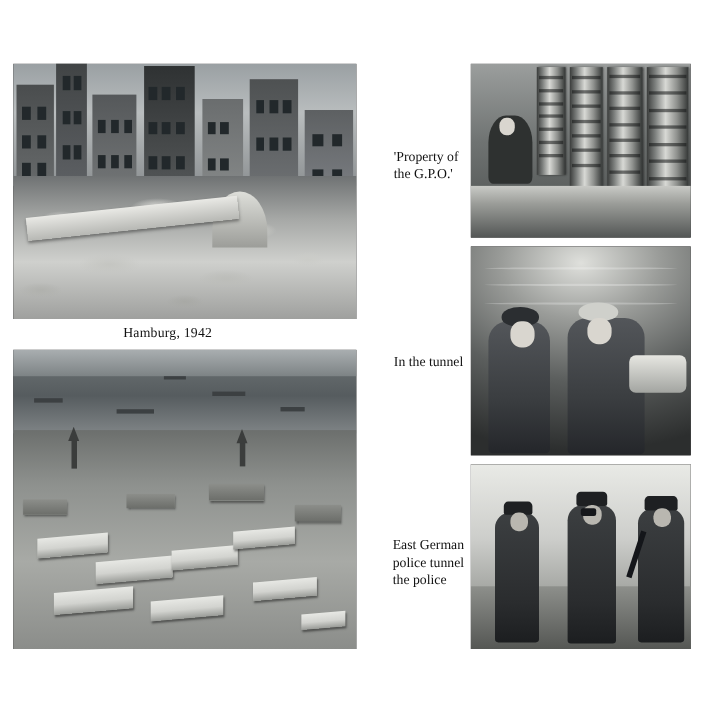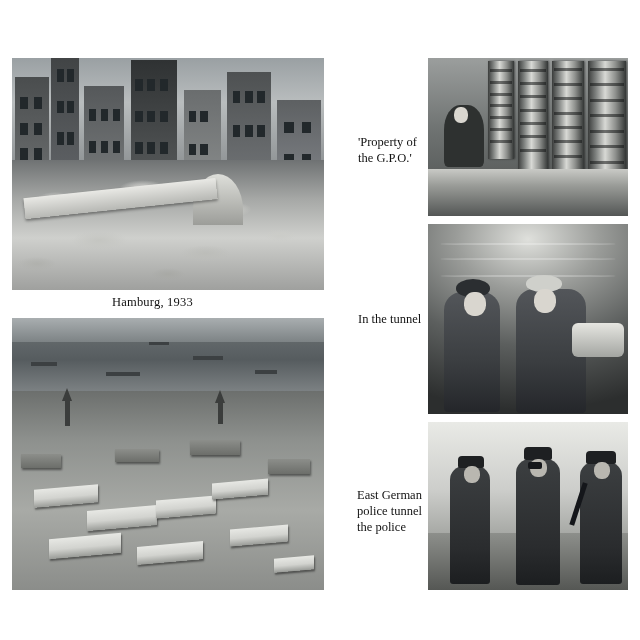--- a/index.html
+++ b/index.html
@@ -147,21 +147,21 @@
   #caption-1962 { left: 110px; top: 322px; }
 
   
   .gutter-text {
     position: absolute;
     font-size: 12.5px;
     line-height: 16px;
     color: #111;
   }
   #text-gpo { left: 358px; top: 113px; margin-top: 21px; }
-  #text-tunnel { left: 358px; top: 311px; }
+  #text-tunnel { left: 358px; top: 321px; }
   #text-police { left: 357px; top: 487px; text-align: left; width: 76px; }
 
   
   #photo-gpo {
     left: 428px;
     top: 58px;
     width: 200px;
     height: 158px;
   }
   .gpo-bg {
@@ -327,21 +327,21 @@
       <div class="win" style="left:56%;top:24%;width:22%;height:12%"></div>
       <div class="win" style="left:16%;top:58%;width:22%;height:12%"></div>
       <div class="win" style="left:56%;top:58%;width:22%;height:12%"></div>
     </div>
 
     <div class="ruins-rubble"></div>
     <div class="ruins-arch"></div>
     <div class="ruins-beam"></div>
   </div>
 
-  <div class="caption" id="caption-1942">Hamburg, 1933</div>
+  <div class="caption" id="caption-1942">Hamburg, 1942</div>
   <div class="caption" id="caption-1962">Hamburg, 1962</div>
 
   <div class="photo" id="photo-hamburg-1962">
     <div class="aerial-water"></div>
     <div class="aerial-far"></div>
 
     <div class="boat" style="left:6%;top:16%;width:26px;"></div>
     <div class="boat" style="left:30%;top:20%;width:34px;"></div>
     <div class="boat" style="left:58%;top:14%;width:30px;"></div>
     <div class="boat" style="left:78%;top:19%;width:22px;"></div>

